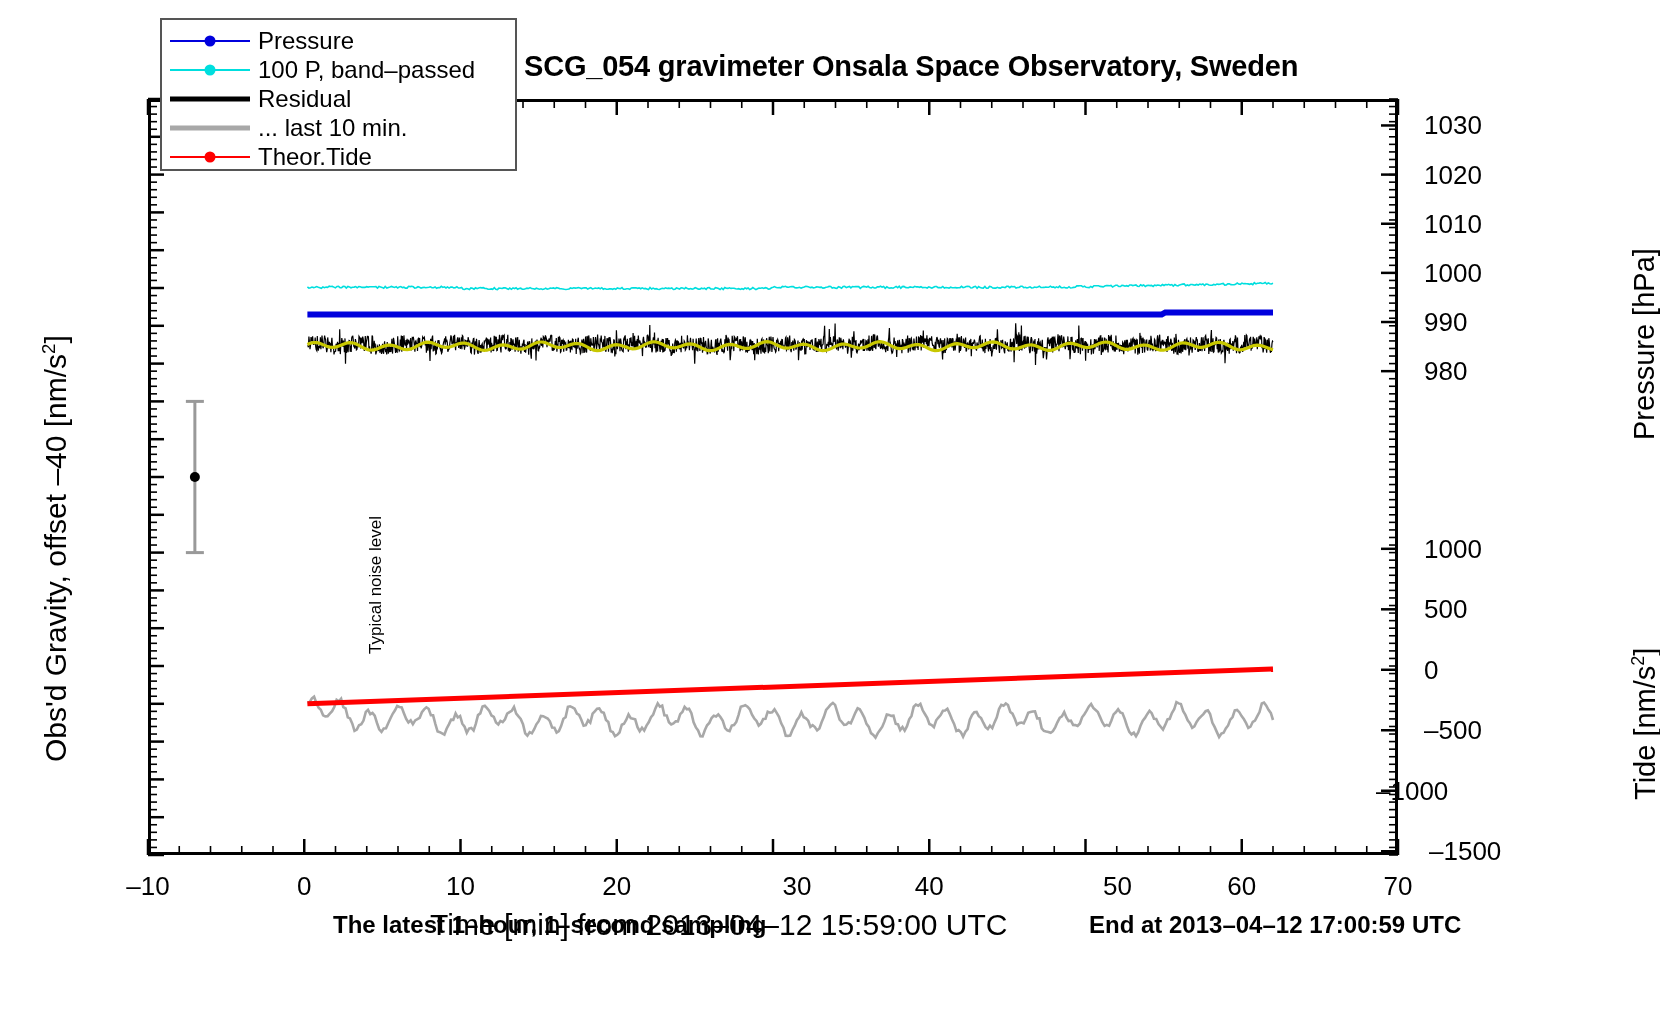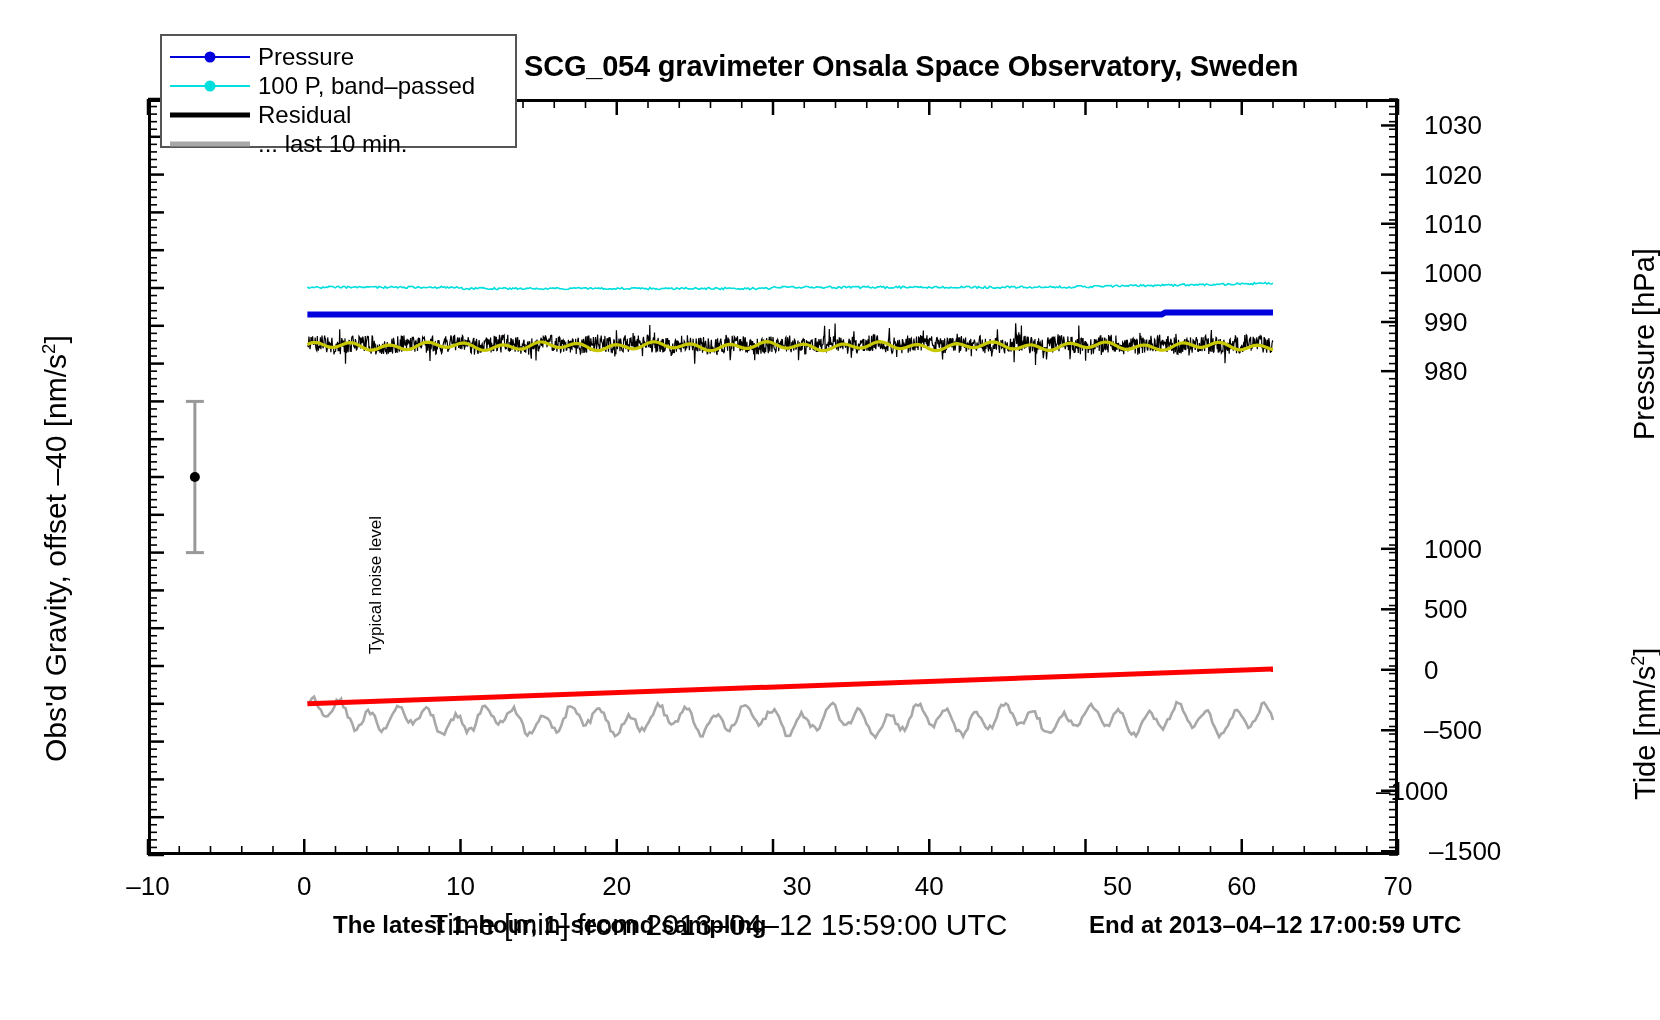--- a/index.html
+++ b/index.html
@@ -16,21 +16,21 @@
   .vtitle{transform-origin:0 0;white-space:nowrap;font-size:30px;}
   #ylabel-left{left:38px;top:762px;transform:rotate(-90deg);}
   #ylabel-pressure{left:1628px;top:440px;transform:rotate(-90deg);font-size:29px;}
   #ylabel-tide{left:1628px;top:800px;transform:rotate(-90deg);font-size:29px;}
   #xlabel{left:430px;top:908px;font-size:30px;white-space:nowrap;}
   
   .tk{position:absolute;font-size:26px;white-space:nowrap;}
   .tkR{text-align:center;transform:translateY(-50%);}
   .tkX{transform:translateX(-50%);}
   
-  #legend{left:160px;top:18px;width:357px;height:114px;border:2px solid #555;background:#fff;box-sizing:border-box;padding:6px 0 0 0;margin-top:16px;}
+  #legend{left:160px;top:18px;width:357px;height:153px;border:2px solid #555;background:#fff;box-sizing:border-box;padding:6px 0 0 0;}
   .lg-row{display:flex;align-items:center;height:29px;}
   .lg-sym{width:96px;flex:0 0 96px;position:relative;height:29px;}
   .lg-sym .ln{position:absolute;left:8px;right:8px;top:50%;transform:translateY(-50%);}
   .lg-sym .dot{position:absolute;left:50%;top:50%;width:11px;height:11px;border-radius:50%;transform:translate(-50%,-50%);}
   .lg-txt{font-size:24px;white-space:nowrap;}
   
   .note{position:absolute;font-size:24px;font-weight:bold;font-stretch:condensed;white-space:nowrap;}
   #note-left{left:185px;top:812px;}
   #note-right{left:941px;top:812px;}
   #noise-caption{position:absolute;left:218px;top:555px;transform-origin:0 0;transform:rotate(-90deg);font-size:17px;white-space:nowrap;}
@@ -424,15 +424,22 @@
           <div class="ln" style="border-top: 5px solid rgb(0, 0, 0);"></div>
         </div>
         <div class="lg-txt">Residual</div>
       </div>
       <div class="lg-row">
         <div class="lg-sym">
           <div class="ln" style="border-top: 5px solid rgb(168, 168, 168);"></div>
         </div>
         <div class="lg-txt">... last 10 min.</div>
       </div>
+      <div class="lg-row">
+        <div class="lg-sym">
+          <div class="ln" style="border-top: 2px solid rgb(255, 0, 0);"></div>
+          <div class="dot" style="background: rgb(255, 0, 0);"></div>
+        </div>
+        <div class="lg-txt">Theor.Tide</div>
+      </div>
     </div>
 
 </div>
 
 </body></html>

